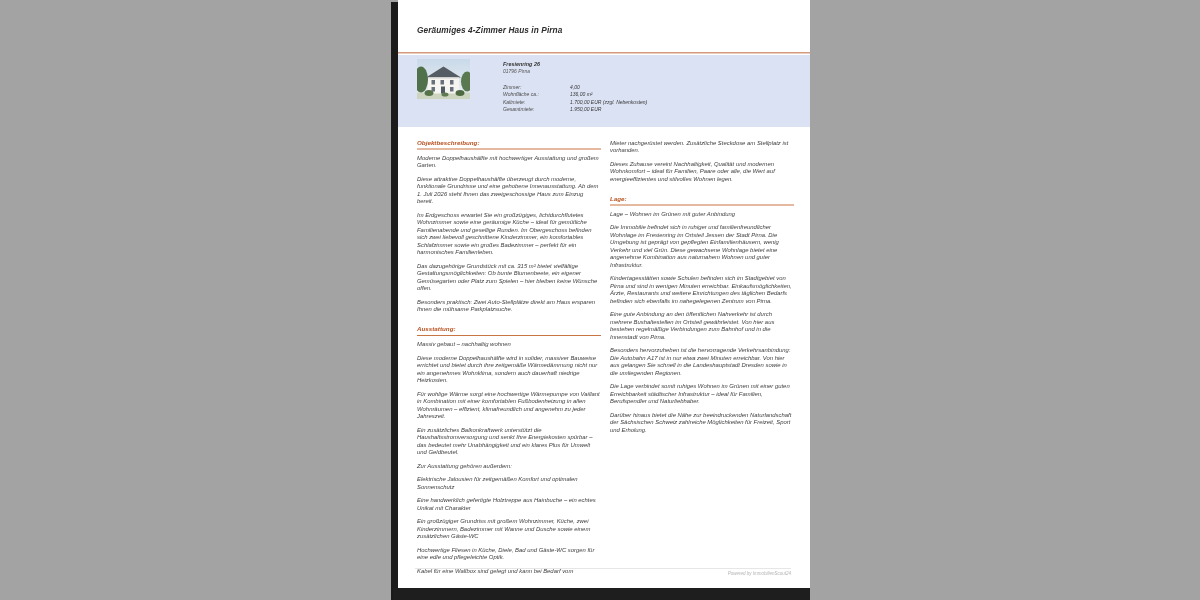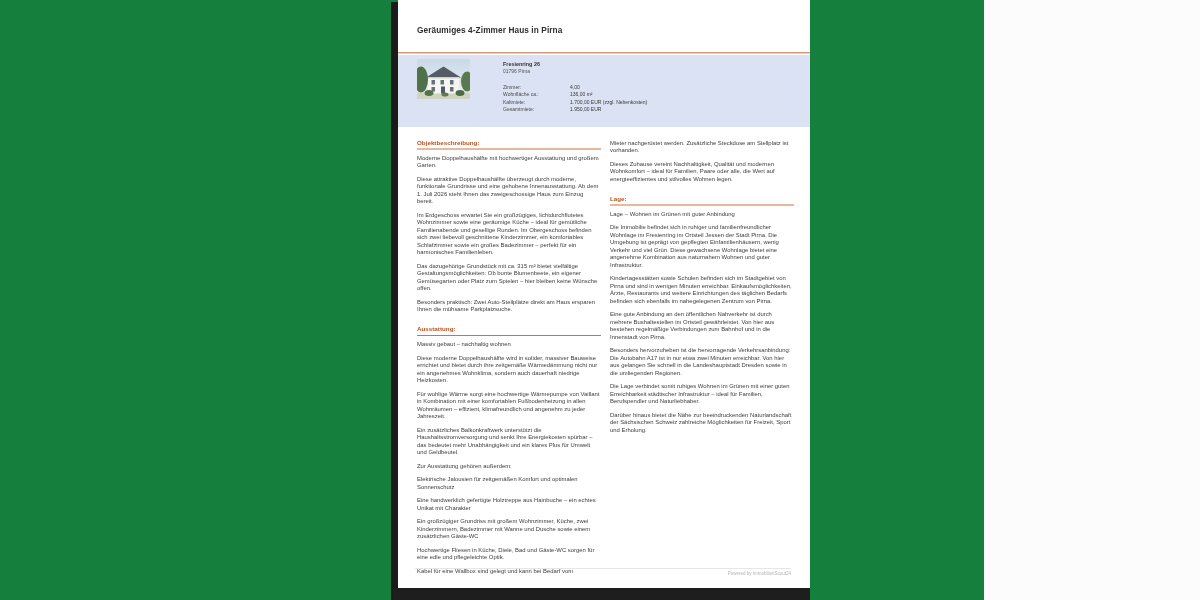--- a/index.html
+++ b/index.html
@@ -1,18 +1,18 @@
 <!DOCTYPE html>
 <html><head>
 <meta charset="utf-8">
 <style>
   * { margin:0; padding:0; box-sizing:border-box; }
   html,body { width:1200px; height:600px; overflow:hidden; background:#fcfcfc;
               font-family:"Liberation Sans", sans-serif; }
-  .stage { position:relative; width:984px; height:600px; background:#15803d; }
+  .stage { position:relative; width:1200px; height:600px; background:#a3a3a3;font-style:italic; }
 
   
   .edge-left   { position:absolute; left:391px; top:2px;   width:7px;   height:598px; background:#1b1b1b; }
   .edge-bottom { position:absolute; left:393px; top:588px; width:417px; height:12px;  background:#1e1e1e; }
 
   
   .doc-viewport { position:absolute; left:398px; top:0; width:412px; height:588px; background:#ffffff; overflow:hidden; }
   .doc { position:relative; width:824px; height:1176px; transform:scale(0.5); transform-origin:0 0; background:#ffffff; }
 
   .title { position:absolute; left:38px; top:50px; font-size:16.5px; font-weight:bold; color:#2d2d2d; letter-spacing:.2px; }

